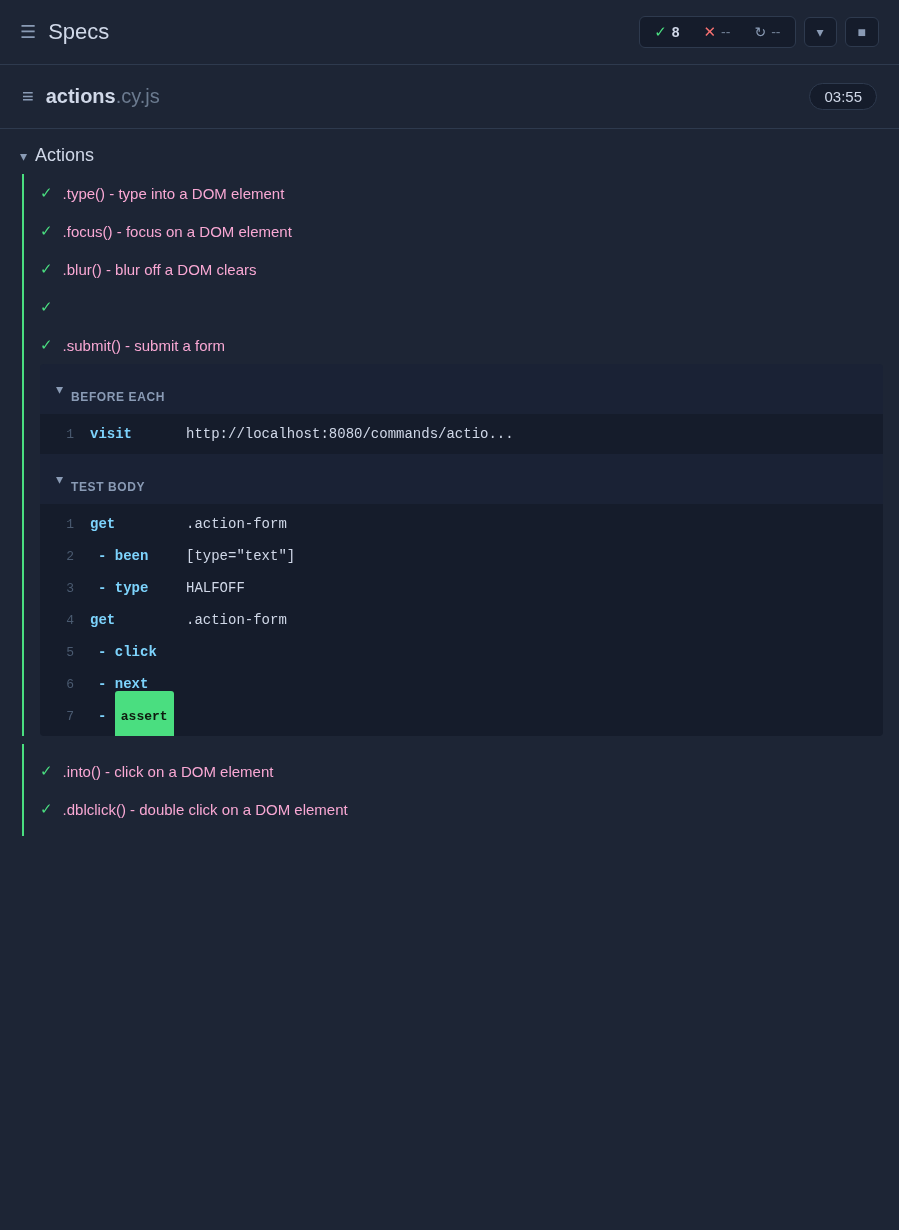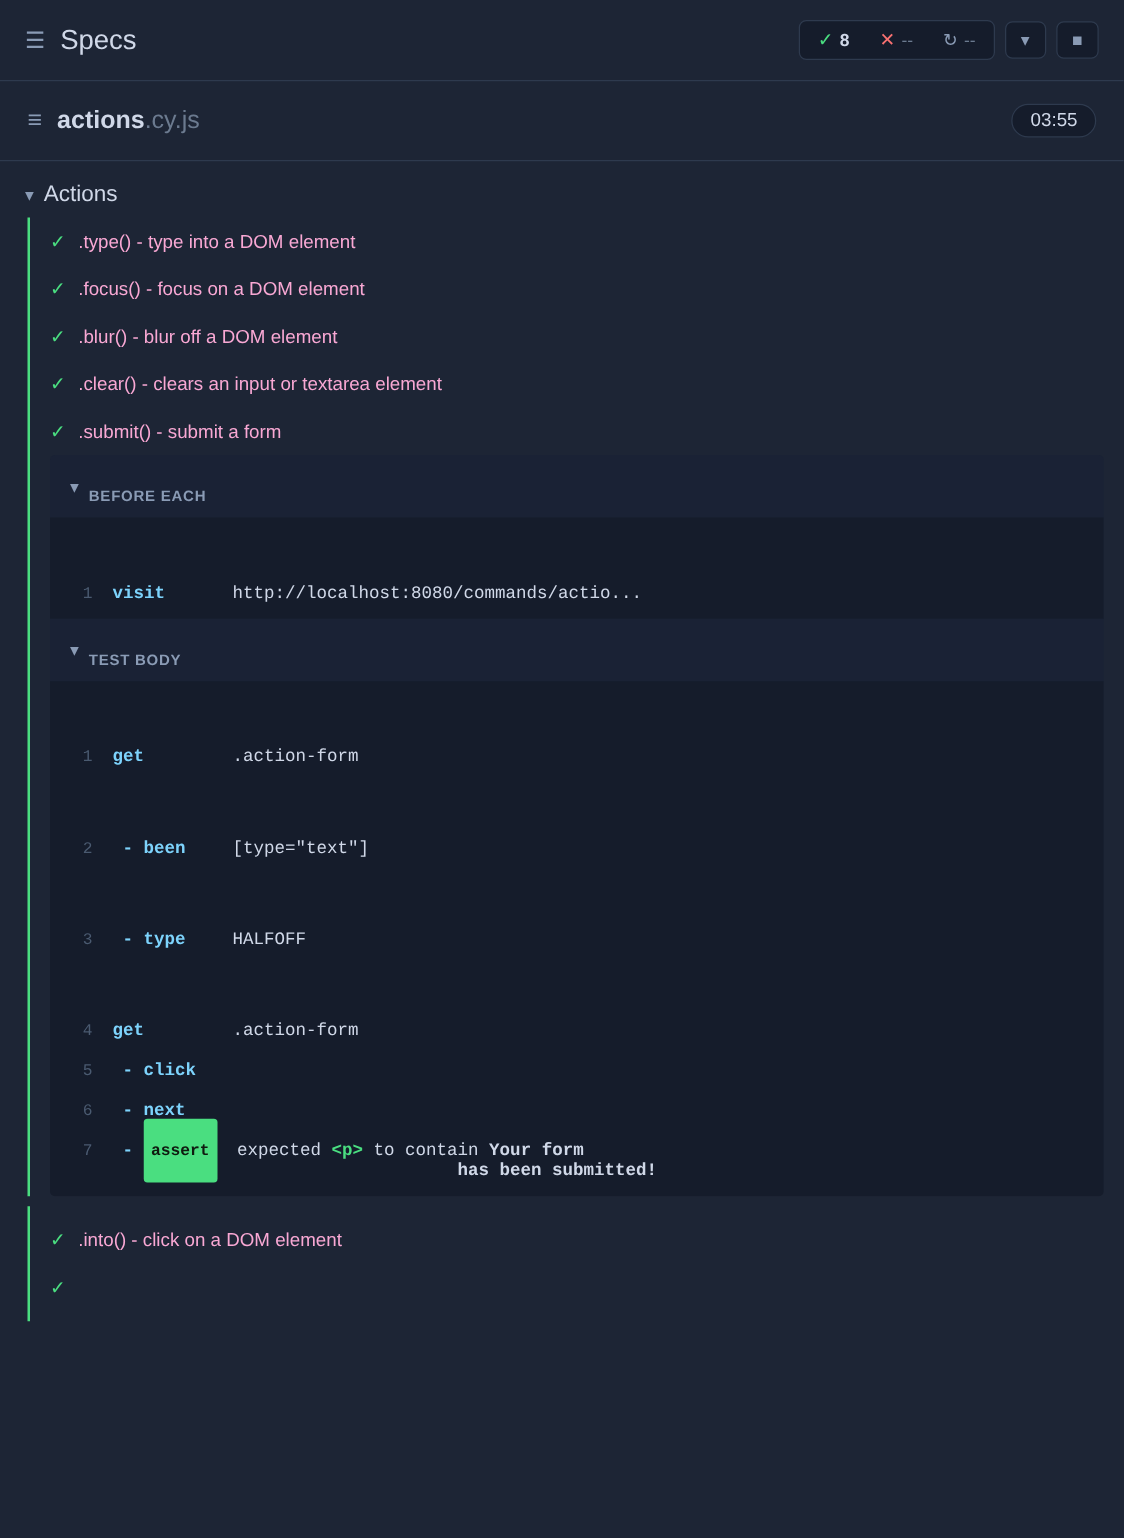--- a/index.html
+++ b/index.html
@@ -187,21 +187,20 @@
     }
     .cmd {
       color: #7dd3fc;
       font-size: 14px;
       font-weight: 700;
       min-width: 80px;
     }
     .cmd-arg {
       color: #d0d8e8;
       font-size: 14px;
-      margin-top: 41px;
     }
     .cmd-sub {
       color: #7dd3fc;
       font-size: 14px;
       font-weight: 700;
       min-width: 80px;
       padding-left: 8px;
     }
 
     .assert-badge {
@@ -282,26 +281,25 @@
     <span class="test-label">.type() - type into a DOM element</span>
   </div>
 
   <div class="test-item">
     <span class="check-icon">✓</span>
     <span class="test-label">.focus() - focus on a DOM element</span>
   </div>
 
   <div class="test-item">
     <span class="check-icon">✓</span>
-    <span class="test-label">.blur() - blur off a DOM element</span>
-  </div>
-
-  <div class="test-item">
-    <span class="check-icon">✓</span>
-    <span class="test-label">.clear() - clears an input or textarea element</span>
+    <span class="test-label">.blur() - blur off a DOM clears</span>
+  </div>
+
+  <div class="test-item">
+    <span class="check-icon">✓</span>
   </div>
 
   <div class="test-item">
     <span class="check-icon">✓</span>
     <span class="test-label">.submit() - submit a form</span>
   </div>
 
   <div class="test-expanded">
 
     <div class="section-header">
@@ -352,31 +350,29 @@
       </div>
 
       <div class="code-row">
         <span class="line-num">6</span>
         <span class="cmd-sub">- next</span>
       </div>
 
       <div class="code-row">
         <span class="line-num">7</span>
         <span class="cmd-sub">- <span class="assert-badge">assert</span></span>
-        <span class="assert-text">
-          expected <span class="assert-tag">&lt;p&gt;</span> to contain <span class="assert-bold">Your form<br>&nbsp;&nbsp;&nbsp;&nbsp;&nbsp;&nbsp;&nbsp;&nbsp;&nbsp;&nbsp;&nbsp;&nbsp;&nbsp;&nbsp;&nbsp;&nbsp;&nbsp;&nbsp;&nbsp;&nbsp;&nbsp;has been submitted!</span>
-        </span>
       </div>
 
     </div>
   </div>
 
 </div>
 
 <div class="bottom-tests" style="border-left: 2px solid #4ade80; margin-left: 22px;">
   <div class="test-item">
     <span class="check-icon">✓</span>
     <span class="test-label">.into() - click on a DOM element</span>
   </div>
   <div class="test-item">
     <span class="check-icon">✓</span>
+    <span class="test-label">.dblclick() - double click on a DOM element</span>
   </div>
 </div>
 
 </body></html>

